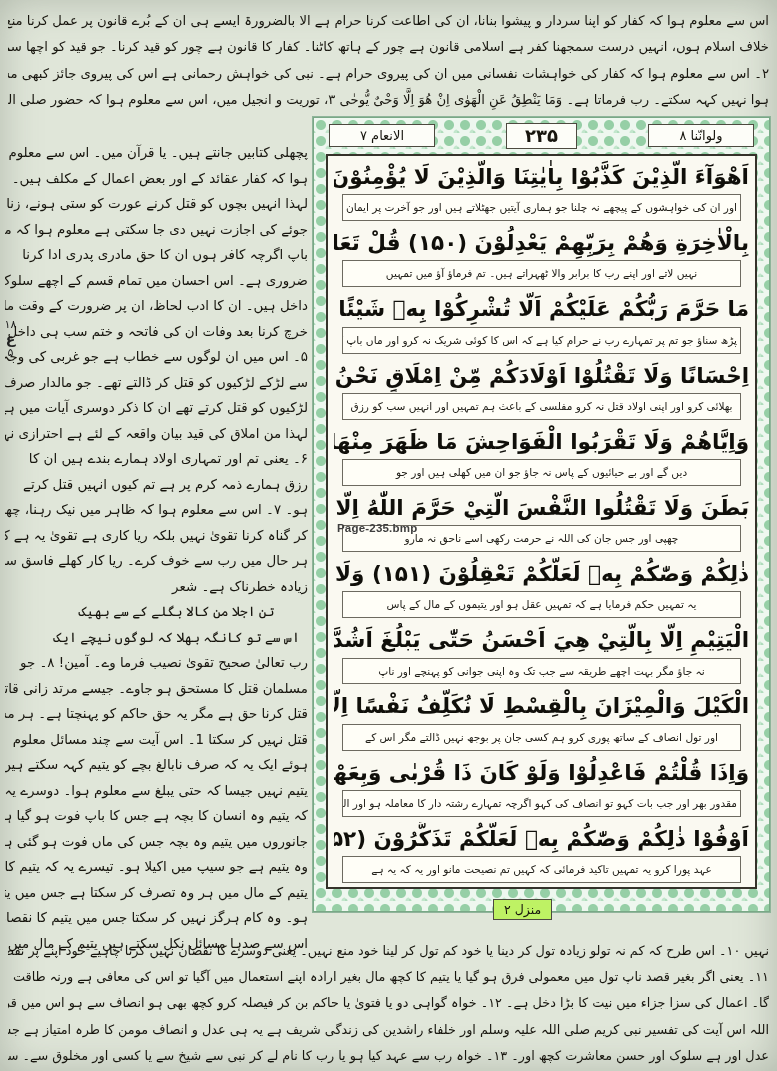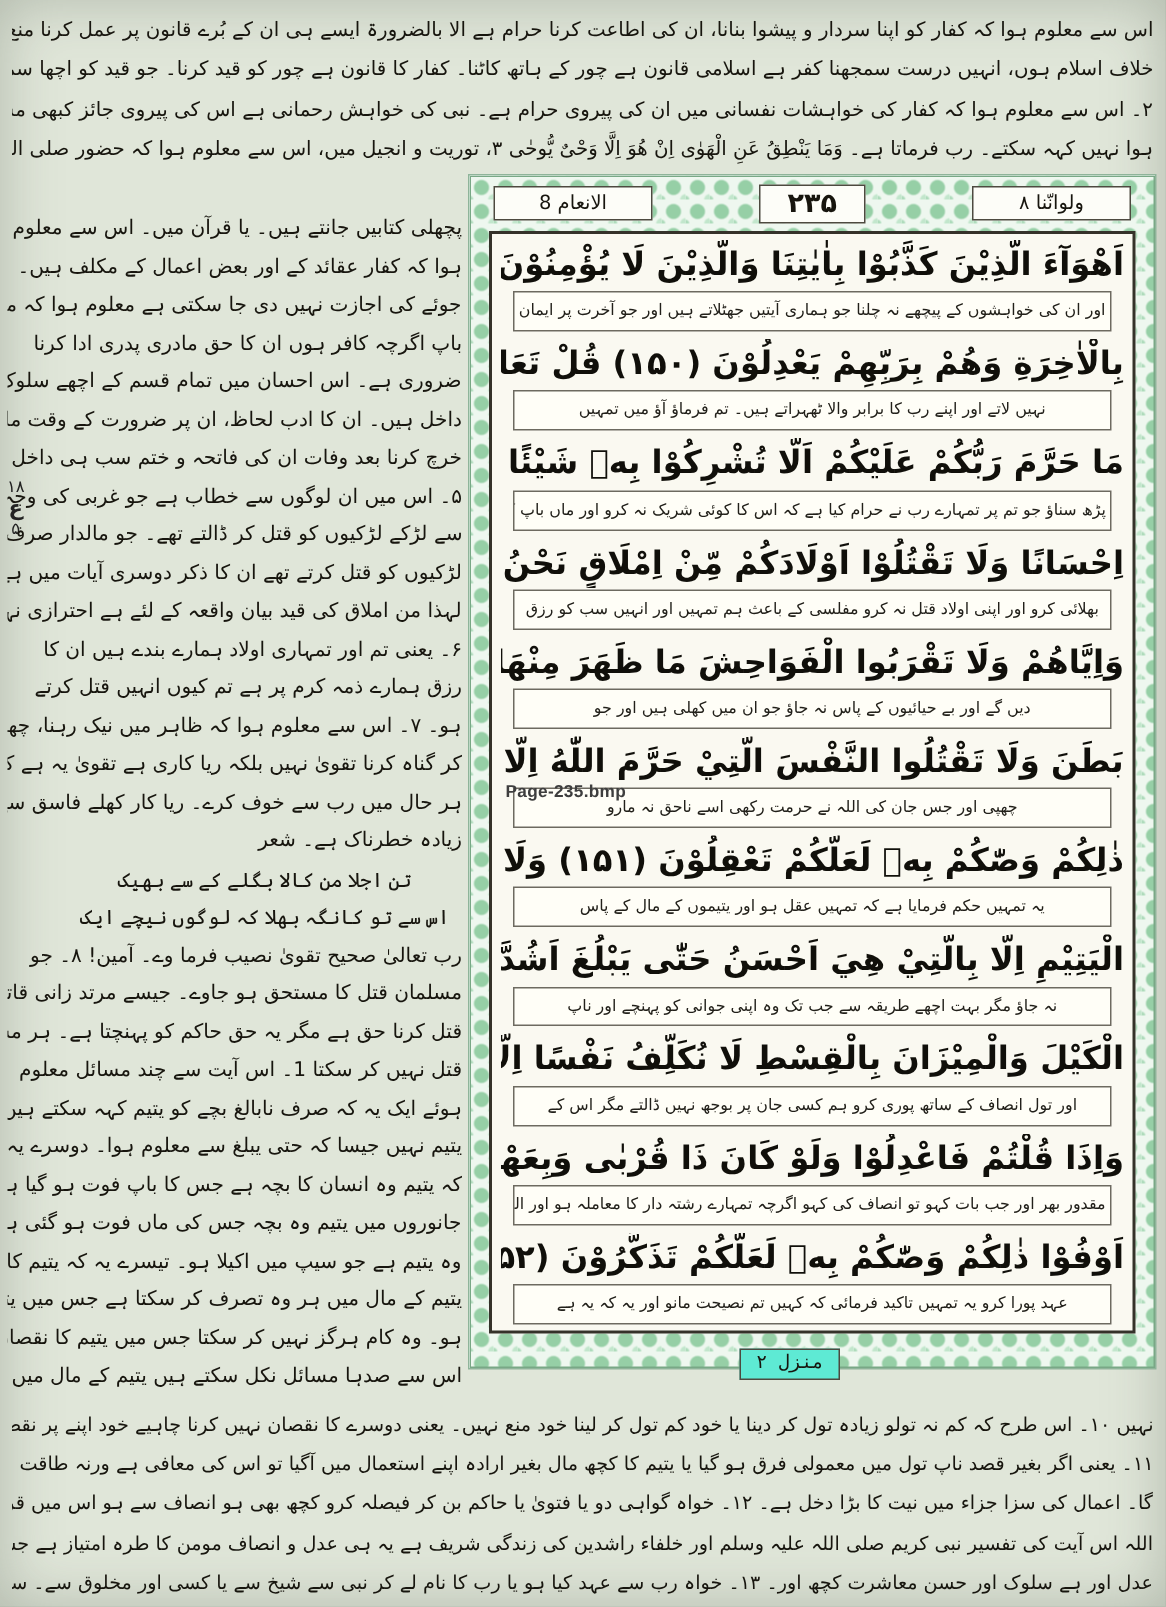--- a/index.html
+++ b/index.html
@@ -60,23 +60,23 @@
   .arabic{
     direction:rtl;text-align:center;font-weight:bold;font-size:21.5px;
     line-height:1.55;white-space:nowrap;overflow:hidden;color:#100f0a;
   }
   .urdu-strip{
     direction:rtl;text-align:center;font-size:10.6px;line-height:1.6;
     border:1px solid #6d6a60;background:#fffef7;margin:1px 8px 0;
     padding:4px 3px;white-space:nowrap;overflow:hidden;color:#22201a;
   }
   .manzil{
-    position:absolute;left:493px;top:899px;background:#5eead4;
+    position:absolute;left:493px;top:899px;background:#bef264;
     border:1px solid #4d4a40;font-size:12.5px;line-height:19px;
-    padding:0 10px;direction:rtl;font-family:Liberation Mono, monospace;
+    padding:0 10px;direction:rtl;
   }
   .watermark{
     position:absolute;left:337px;top:522px;z-index:6;
     font-family:"Liberation Sans",sans-serif;font-weight:bold;
     font-size:11.5px;color:#3e3e3e;direction:ltr;letter-spacing:.2px;
   }
 </style>
 </head>
 <body>
 
@@ -93,20 +93,21 @@
 
   <div class="margin-marker">
     <span>۱۸</span>
     <span class="ain">ع</span>
     <span>۵</span>
   </div>
 
   <div class="left-commentary">
       <div class="c-line">پچھلی کتابیں جانتے ہیں۔ یا قرآن میں۔ اس سے معلوم</div>
       <div class="c-line">ہوا کہ کفار عقائد کے اور بعض اعمال کے مکلف ہیں۔</div>
+      <div class="c-line">لہذا انہیں بچوں کو قتل کرنے عورت کو ستی ہونے، زنا</div>
       <div class="c-line">جوئے کی اجازت نہیں دی جا سکتی ہے معلوم ہوا کہ ماں</div>
       <div class="c-line">باپ اگرچہ کافر ہوں ان کا حق مادری پدری ادا کرنا</div>
       <div class="c-line">ضروری ہے۔ اس احسان میں تمام قسم کے اچھے سلوک</div>
       <div class="c-line">داخل ہیں۔ ان کا ادب لحاظ، ان پر ضرورت کے وقت مال</div>
       <div class="c-line">خرچ کرنا بعد وفات ان کی فاتحہ و ختم سب ہی داخل ہیں</div>
       <div class="c-line">۵۔ اس میں ان لوگوں سے خطاب ہے جو غربی کی وجہ</div>
       <div class="c-line">سے لڑکے لڑکیوں کو قتل کر ڈالتے تھے۔ جو مالدار صرف</div>
       <div class="c-line">لڑکیوں کو قتل کرتے تھے ان کا ذکر دوسری آیات میں ہے</div>
       <div class="c-line">لہذا من املاق کی قید بیان واقعہ کے لئے ہے احترازی نہیں</div>
       <div class="c-line">۶۔ یعنی تم اور تمہاری اولاد ہمارے بندے ہیں ان کا</div>
@@ -126,21 +127,21 @@
       <div class="c-line">کہ یتیم وہ انسان کا بچہ ہے جس کا باپ فوت ہو گیا ہو۔ مگر</div>
       <div class="c-line">جانوروں میں یتیم وہ بچہ جس کی ماں فوت ہو گئی ہو۔ موتی</div>
       <div class="c-line">وہ یتیم ہے جو سیپ میں اکیلا ہو۔ تیسرے یہ کہ یتیم کا ولی،</div>
       <div class="c-line">یتیم کے مال میں ہر وہ تصرف کر سکتا ہے جس میں یتیم کا نفع</div>
       <div class="c-line">ہو۔ وہ کام ہرگز نہیں کر سکتا جس میں یتیم کا نقصان ہو۔</div>
       <div class="c-line">اس سے صدہا مسائل نکل سکتے ہیں یتیم کے مال میں زکوٰۃ</div>
     </div>
 
   <div class="quran-box">
     <div class="box-header">
-      <div class="hdr-label">الانعام 8</div>
+      <div class="hdr-label">الانعام ۷</div>
       <div class="hdr-page">۲۳۵</div>
       <div class="hdr-label">ولوانّنا ۸</div>
     </div>
     <div class="box-inner">
         <div class="verse-row">
         <div class="arabic">اَهْوَآءَ الَّذِيْنَ كَذَّبُوْا بِاٰيٰتِنَا وَالَّذِيْنَ لَا يُؤْمِنُوْنَ</div>
         <div class="urdu-strip">اور ان کی خواہشوں کے پیچھے نہ چلنا جو ہماری آیتیں جھٹلاتے ہیں اور جو آخرت پر ایمان</div>
       </div>
         <div class="verse-row">
         <div class="arabic">بِالْاٰخِرَةِ وَهُمْ بِرَبِّهِمْ يَعْدِلُوْنَ (۱۵۰) قُلْ تَعَالَوْا اَتْلُ</div>

